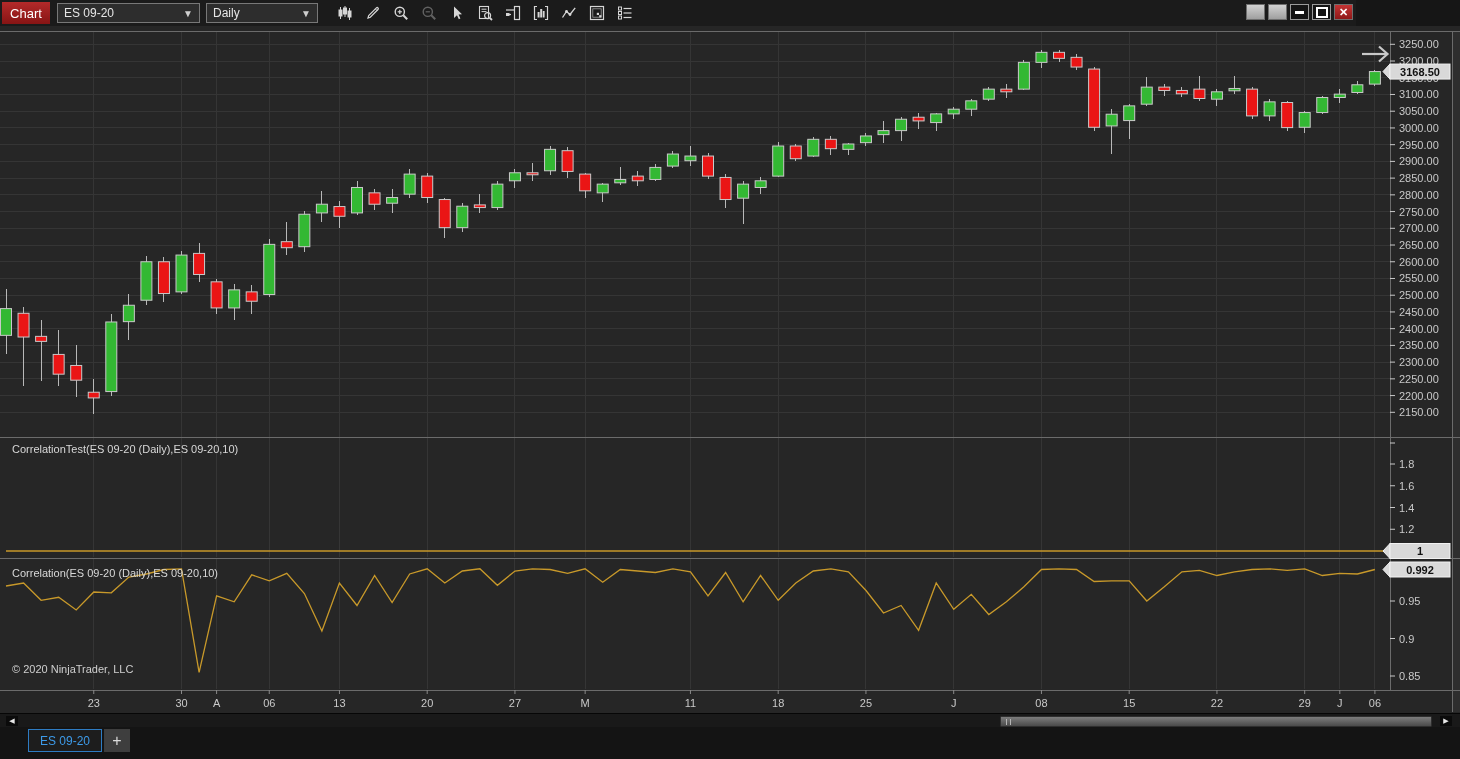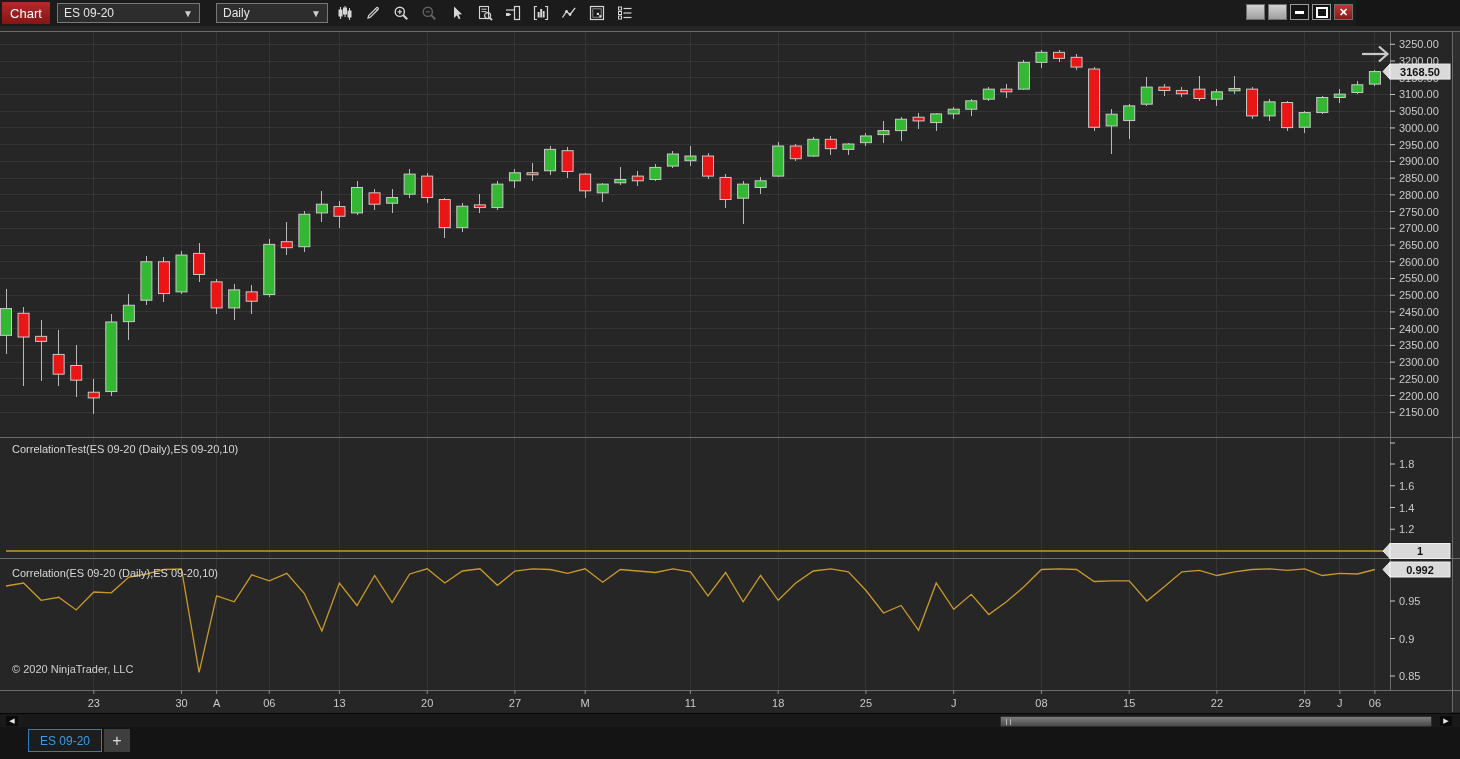--- a/index.html
+++ b/index.html
@@ -8,21 +8,21 @@
   
   #titlebar{position:absolute;left:0;top:0;width:1356px;height:26px;background:#1b1b1b;}
   .chart-btn{position:absolute;left:2px;top:2px;width:48px;height:22px;
     background:linear-gradient(#b32a2a,#871414);color:#fff;font-size:13px;
     display:flex;align-items:center;justify-content:center;}
   .dropdown{position:absolute;top:3px;height:20px;background:#2d2d2d;border:1px solid #787878;
     color:#e6e6e6;font-size:12px;display:flex;align-items:center;box-sizing:border-box;padding:0 6px;}
   .dropdown .dd-label{flex:1;white-space:nowrap;overflow:hidden;}
   .dropdown .chev{color:#cfcfcf;font-size:10px;margin-left:6px;}
   #dd-instrument{left:57px;width:143px;}
-  #dd-interval{left:216px;width:112px;justify-content:space-between;}
+  #dd-interval{left:206px;width:112px;justify-content:space-between;}
   .toolbar-icons{position:absolute;left:331px;top:2px;height:22px;display:flex;}
   .tool-btn{width:28px;height:22px;display:flex;align-items:center;justify-content:center;color:#d6d6d6;}
   .tool-btn svg{display:block;}
   .tool-btn.dim{opacity:.38;}
   .win-controls{position:absolute;right:3px;top:4px;display:flex;gap:3px;}
   .win-btn{width:19px;height:16px;display:flex;align-items:center;justify-content:center;
     box-sizing:border-box;font-size:10px;}
   .win-plain{background:linear-gradient(#d2d2d2,#9f9f9f);border:1px solid #6e6e6e;}
   .win-dark{background:#141414;border:1px solid #9a9a9a;color:#fff;}
   .win-min i{display:block;width:9px;height:3px;background:#fff;}

